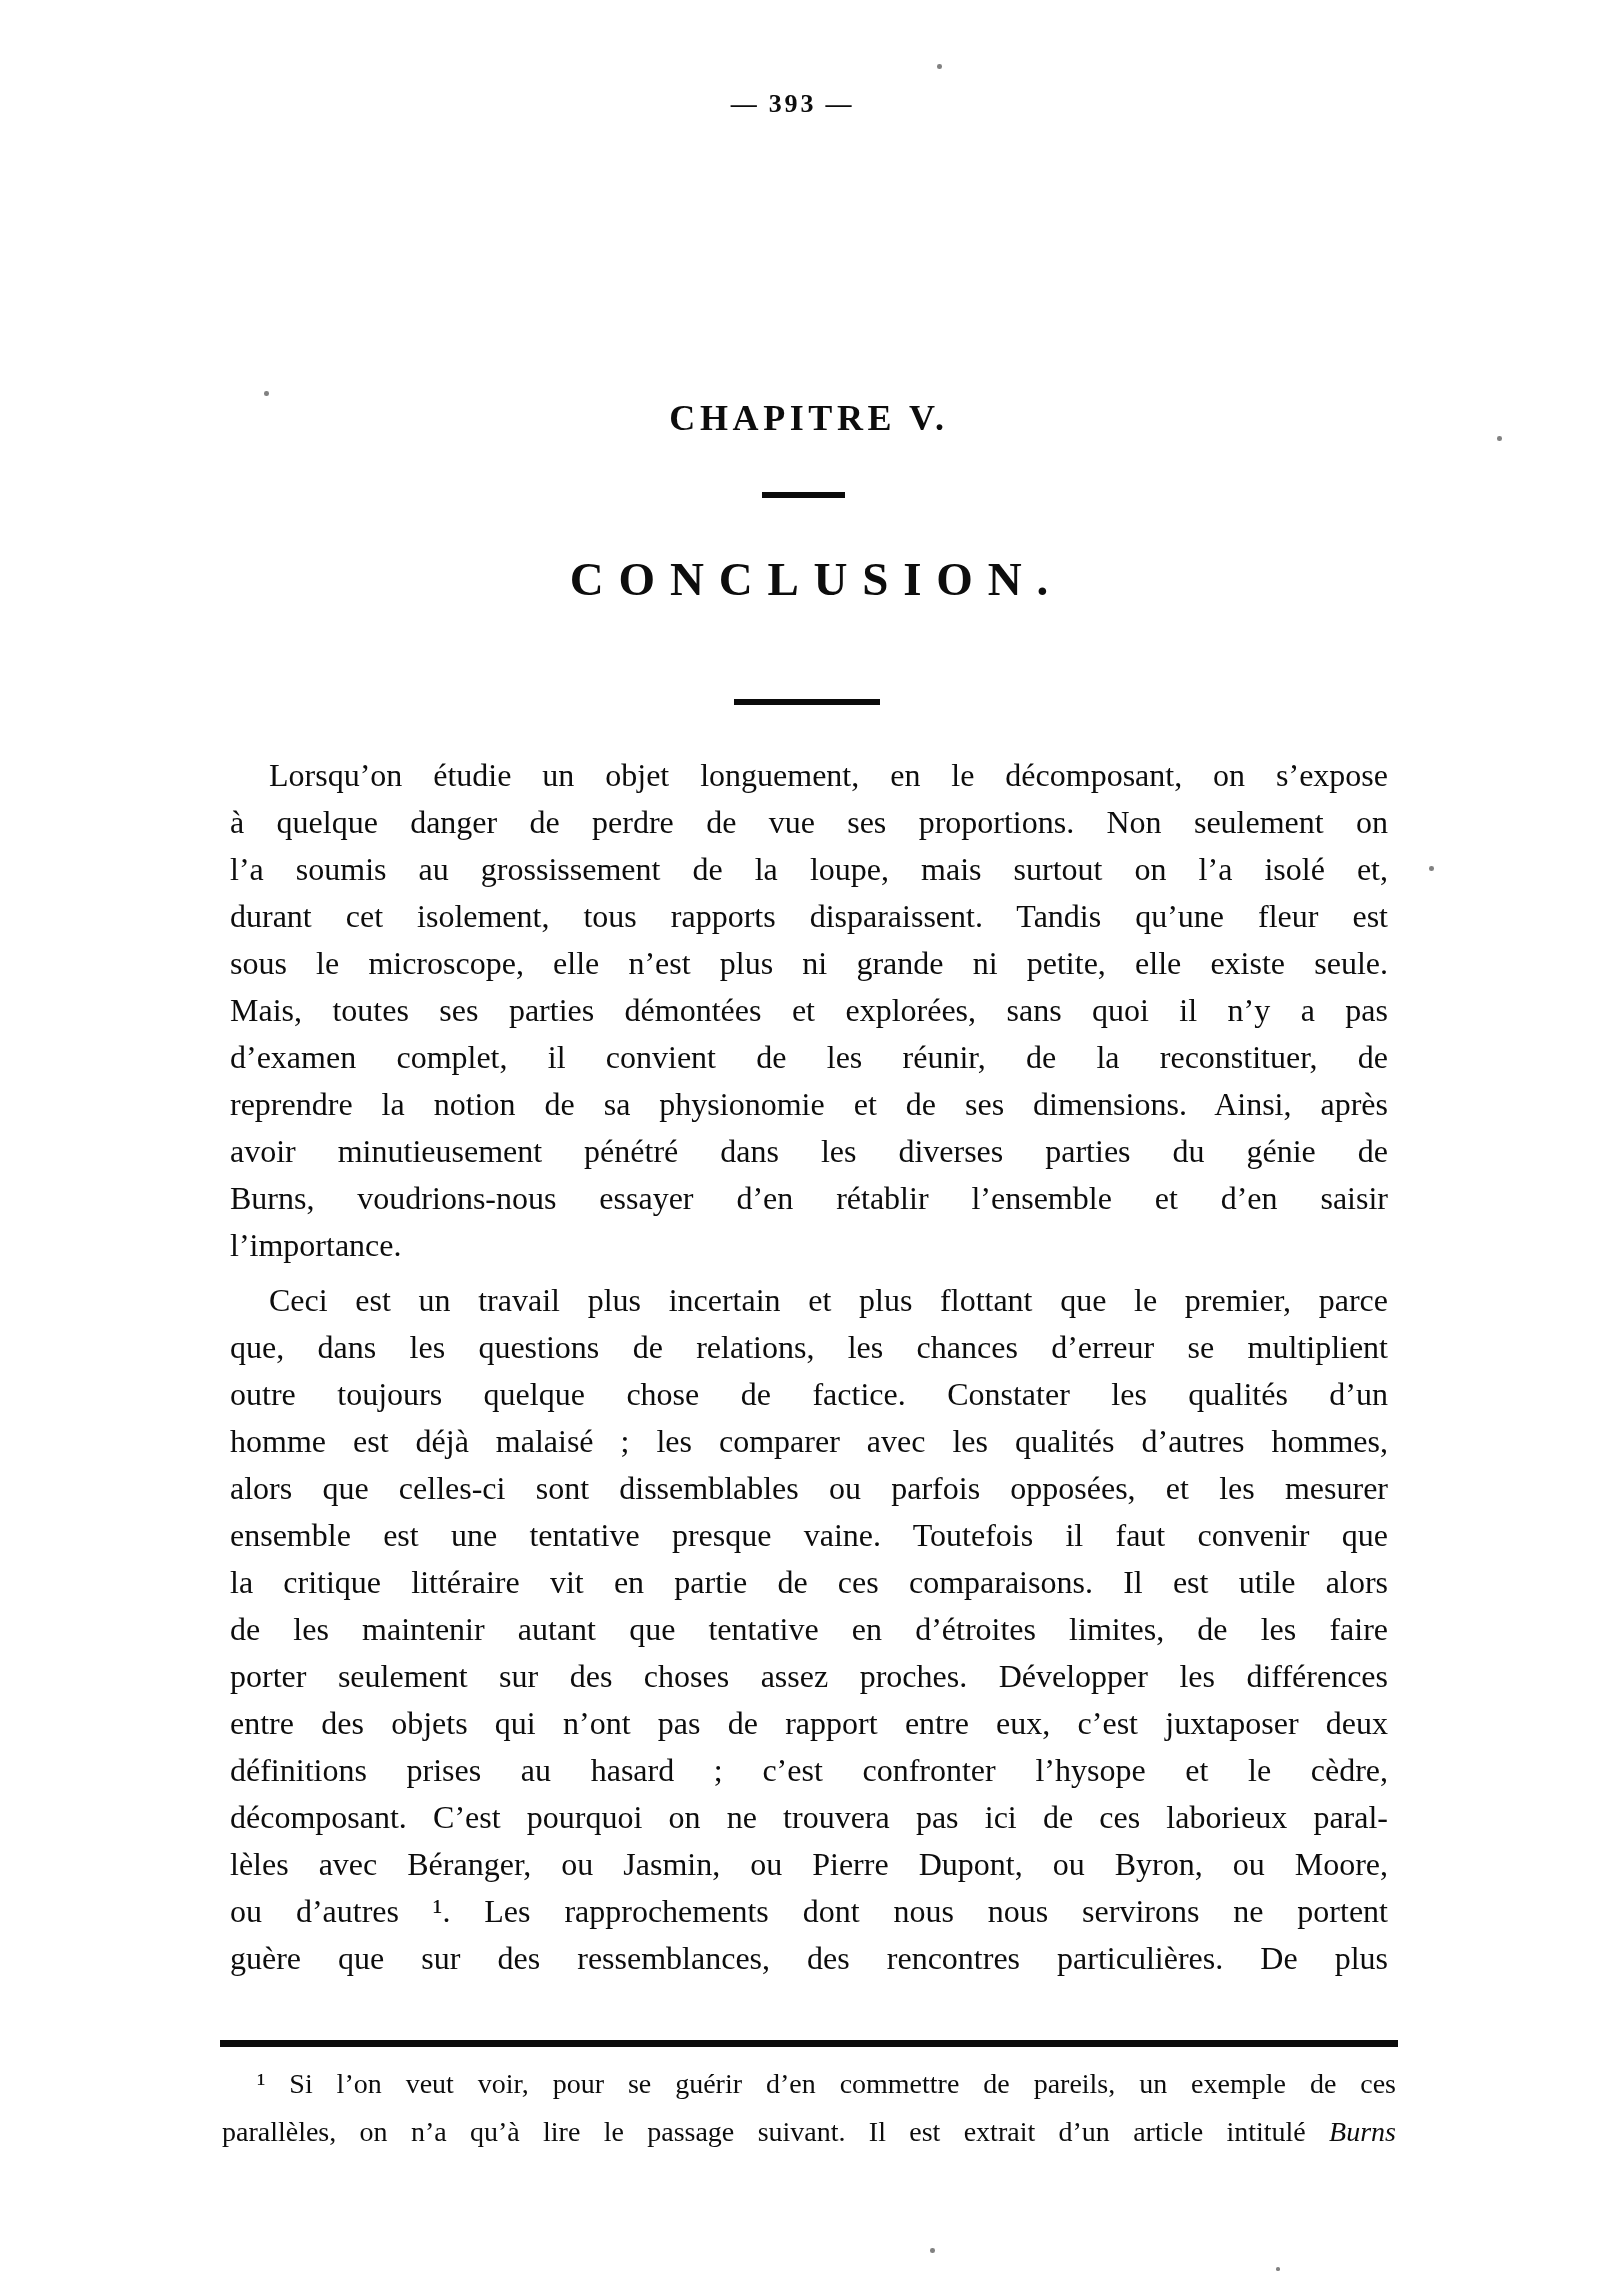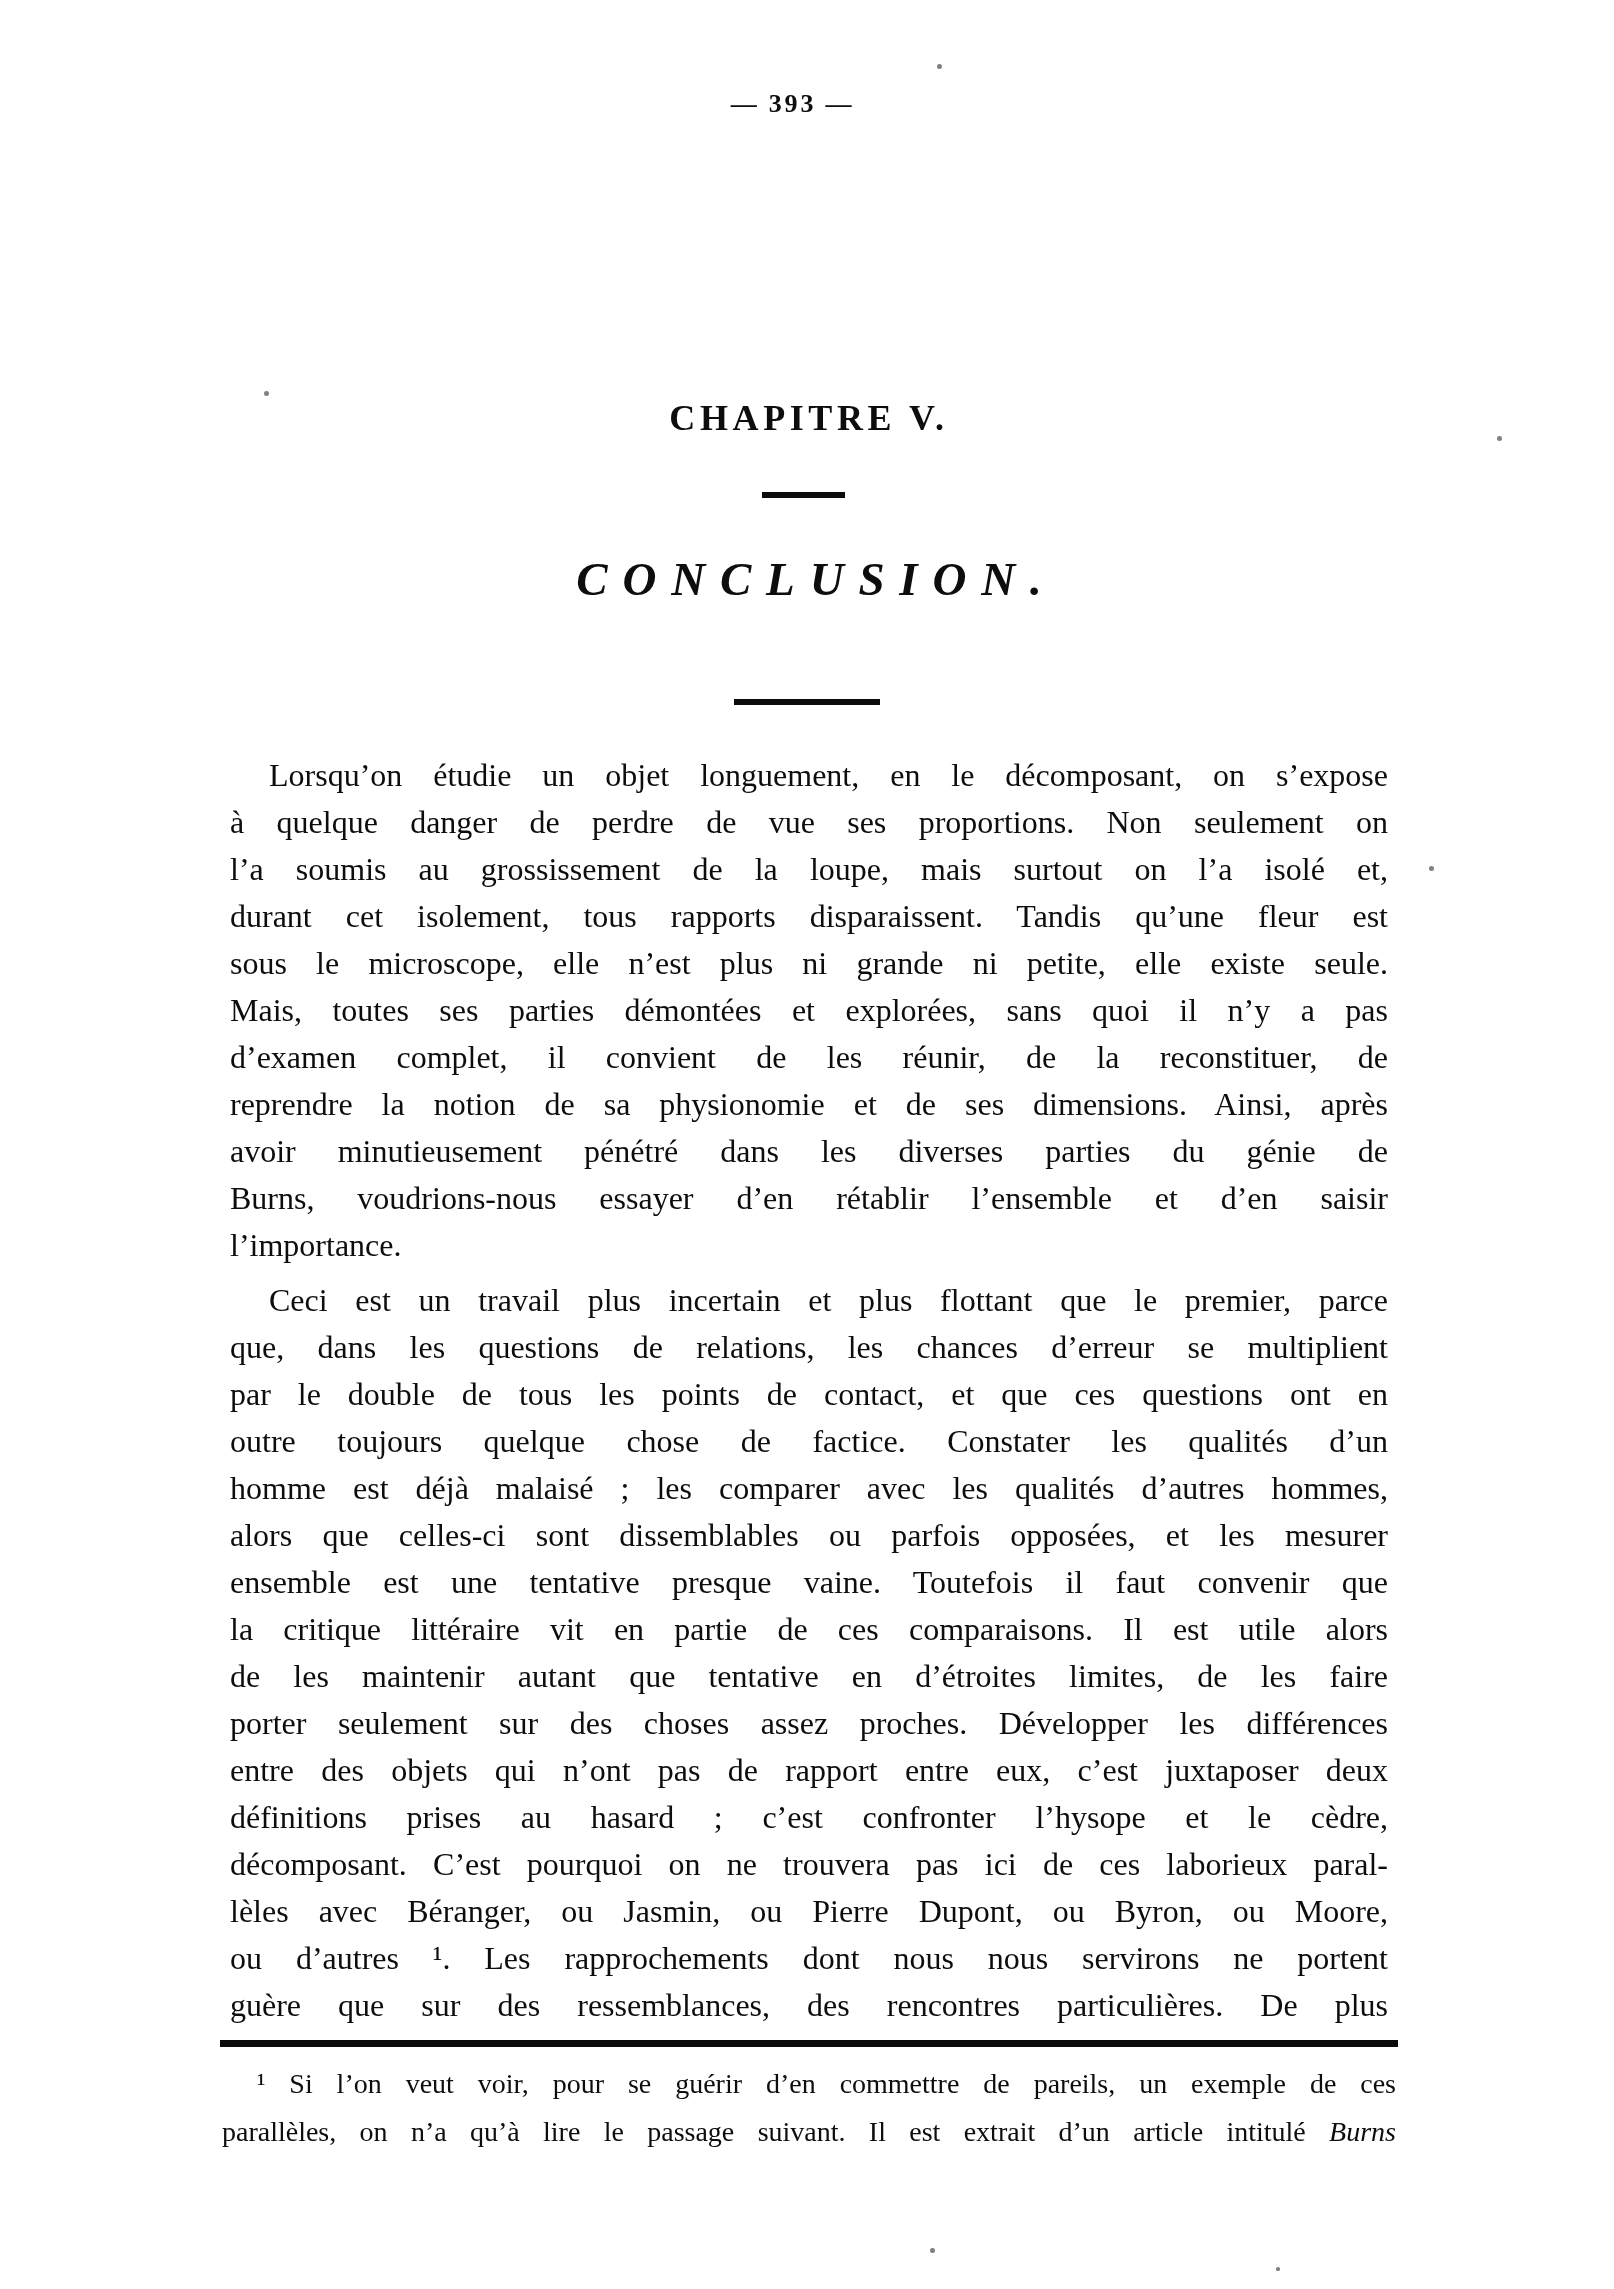--- a/index.html
+++ b/index.html
@@ -15,21 +15,21 @@
     text-align:center;font-size:26px;font-weight:bold;letter-spacing:2.8px;
   }
   .chapter{
     position:absolute;top:397px;left:222px;width:1174px;
     text-align:center;font-size:36px;font-weight:600;letter-spacing:4.6px;
   }
   .rule{position:absolute;background:#0b0b0b;}
   .rule1{top:492px;left:762px;width:83px;height:5.5px;}
   .conclusion{
     position:absolute;top:552px;left:222px;width:1174px;
-    text-align:center;font-size:47px;font-weight:bold;letter-spacing:14.8px;text-indent:14.8px;font-style:italic;
+    text-align:center;font-size:47px;font-weight:bold;letter-spacing:14.8px;text-indent:14.8px;
   }
   .rule2{top:699px;left:734px;width:146px;height:5.5px;}
   .body-text{
     position:absolute;top:744px;left:222px;width:1174px;
     font-size:32px;line-height:47px;
   }
   .para{margin:8px;}
   .bodyline{
     text-align:justify;text-align-last:justify;
     height:47px;overflow:hidden;
@@ -69,21 +69,20 @@
         <div class="bodyline">Mais, toutes ses parties démontées et explorées, sans quoi il n’y a pas</div>
         <div class="bodyline">d’examen complet, il convient de les réunir, de la reconstituer, de</div>
         <div class="bodyline">reprendre la notion de sa physionomie et de ses dimensions. Ainsi, après</div>
         <div class="bodyline">avoir minutieusement pénétré dans les diverses parties du génie de</div>
         <div class="bodyline">Burns, voudrions-nous essayer d’en rétablir l’ensemble et d’en saisir</div>
         <div class="bodyline last-left">l’importance.</div>
       </div>
     <div class="para">
         <div class="bodyline indent">Ceci est un travail plus incertain et plus flottant que le premier, parce</div>
         <div class="bodyline">que, dans les questions de relations, les chances d’erreur se multiplient</div>
-        <div class="bodyline">par le double de tous les points de contact, et que ces questions ont en</div>
         <div class="bodyline">outre toujours quelque chose de factice. Constater les qualités d’un</div>
         <div class="bodyline">homme est déjà malaisé ; les comparer avec les qualités d’autres hommes,</div>
         <div class="bodyline">alors que celles-ci sont dissemblables ou parfois opposées, et les mesurer</div>
         <div class="bodyline">ensemble est une tentative presque vaine. Toutefois il faut convenir que</div>
         <div class="bodyline">la critique littéraire vit en partie de ces comparaisons. Il est utile alors</div>
         <div class="bodyline">de les maintenir autant que tentative en d’étroites limites, de les faire</div>
         <div class="bodyline">porter seulement sur des choses assez proches. Développer les différences</div>
         <div class="bodyline">entre des objets qui n’ont pas de rapport entre eux, c’est juxtaposer deux</div>
         <div class="bodyline">définitions prises au hasard ; c’est confronter l’hysope et le cèdre,</div>
         <div class="bodyline">décomposant. C’est pourquoi on ne trouvera pas ici de ces laborieux paral-</div>

